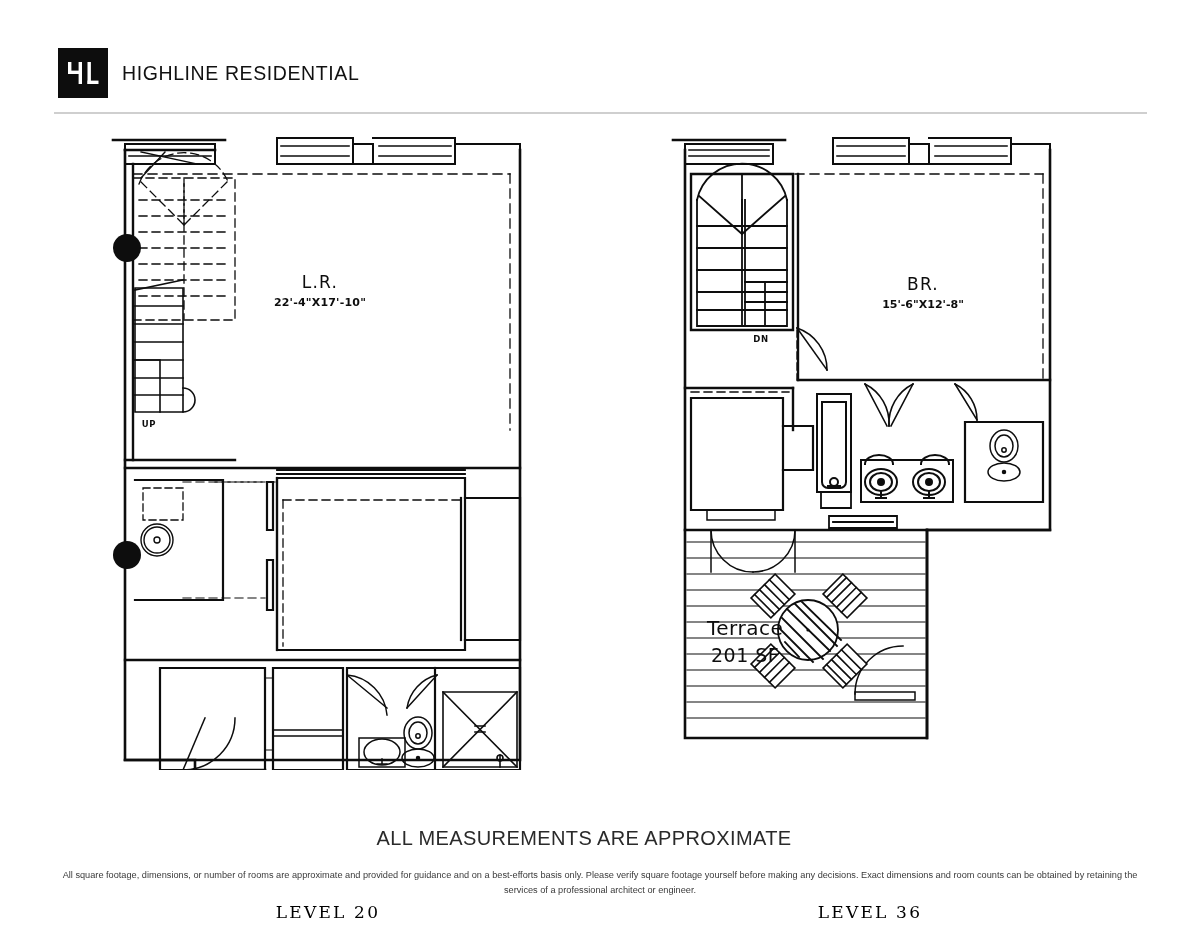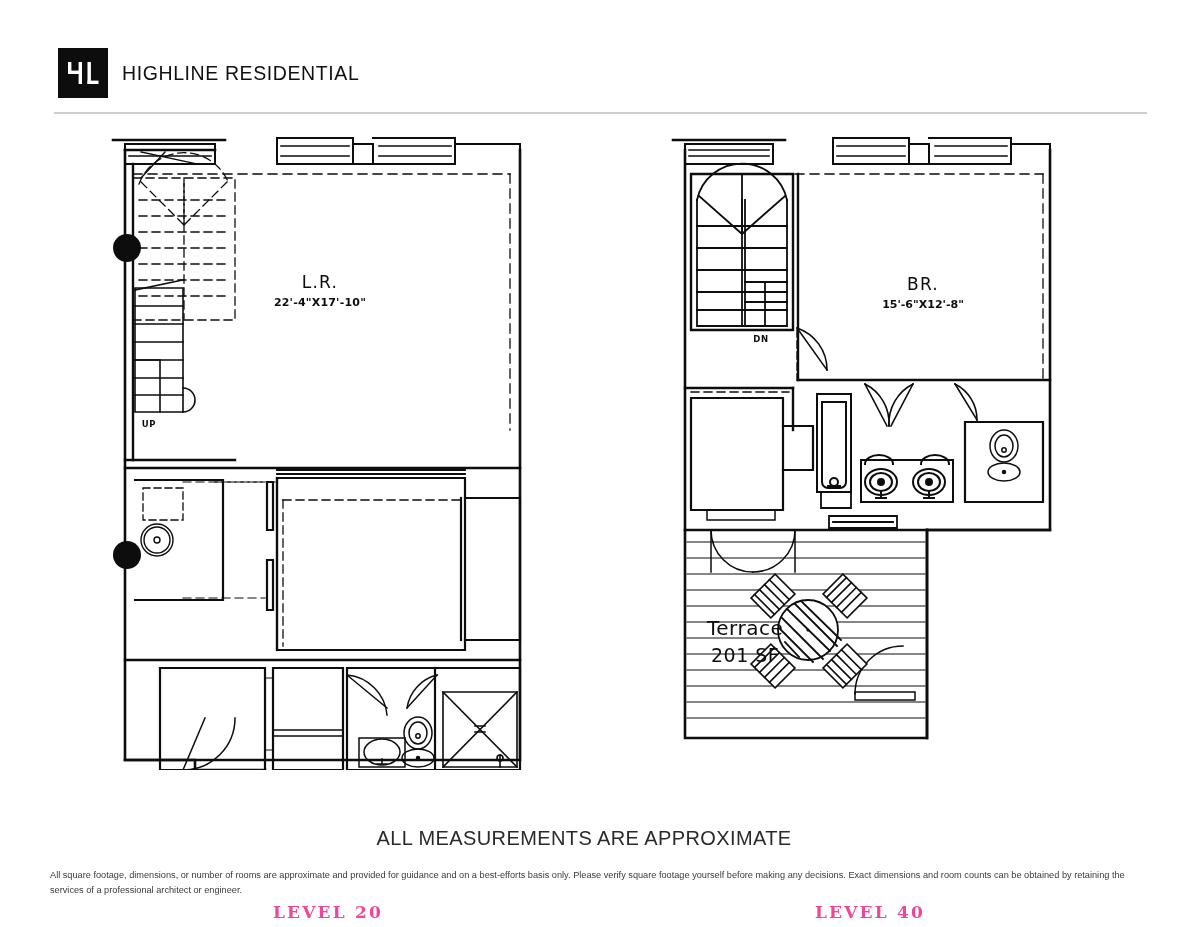--- a/index.html
+++ b/index.html
@@ -91,43 +91,43 @@
   
   .level-caption {
     position: absolute;
     text-align: center;
     font-family: "DejaVu Serif", serif;
   }
   #caption-left  { left: 218px; top: 782px; width: 220px; }
   #caption-right { left: 760px; top: 782px; width: 220px; }
   .level-title {
     font-size: 17px;
-    font-weight: bold;
+    font-weight: normal;
     letter-spacing: 2.2px;
-    color: #ec4899;
+    color: #000000;
   }
 
   #approx-note {
     position: absolute;
     left: 0;
     top: 827px;
     width: 1168px;
     text-align: center;
     font-size: 20px;
     font-weight: 400;
     letter-spacing: 0.4px;
     color: #2a2a2a;
   }
 
   #disclaimer {
     position: absolute;
     left: 50px;
     top: 868px;
     width: 1100px;
-    text-align: left;
+    text-align: center;
     font-size: 9.2px;
     line-height: 15px;
     color: #3a3a3a;
   }
 
   text { font-family: "DejaVu Sans", sans-serif; }
 </style>
 </head>
 <body>
 
@@ -511,19 +511,19 @@
       </g>
     </g>
   </svg>
 
   <div id="caption-left" class="level-caption">
     <div class="level-title">LEVEL 20</div>
 
   </div>
 
   <div id="caption-right" class="level-caption">
-    <div class="level-title">LEVEL 40</div>
+    <div class="level-title">LEVEL 36</div>
 
   </div>
 </div>
 
 <div id="approx-note">ALL MEASUREMENTS ARE APPROXIMATE</div>
 <div id="disclaimer">All square footage, dimensions, or number of rooms are approximate and provided for guidance and on a best-efforts basis only. Please verify square footage yourself before making any decisions. Exact dimensions and room counts can be obtained by retaining the services of a professional architect or engineer.</div>
 
 </body></html>

